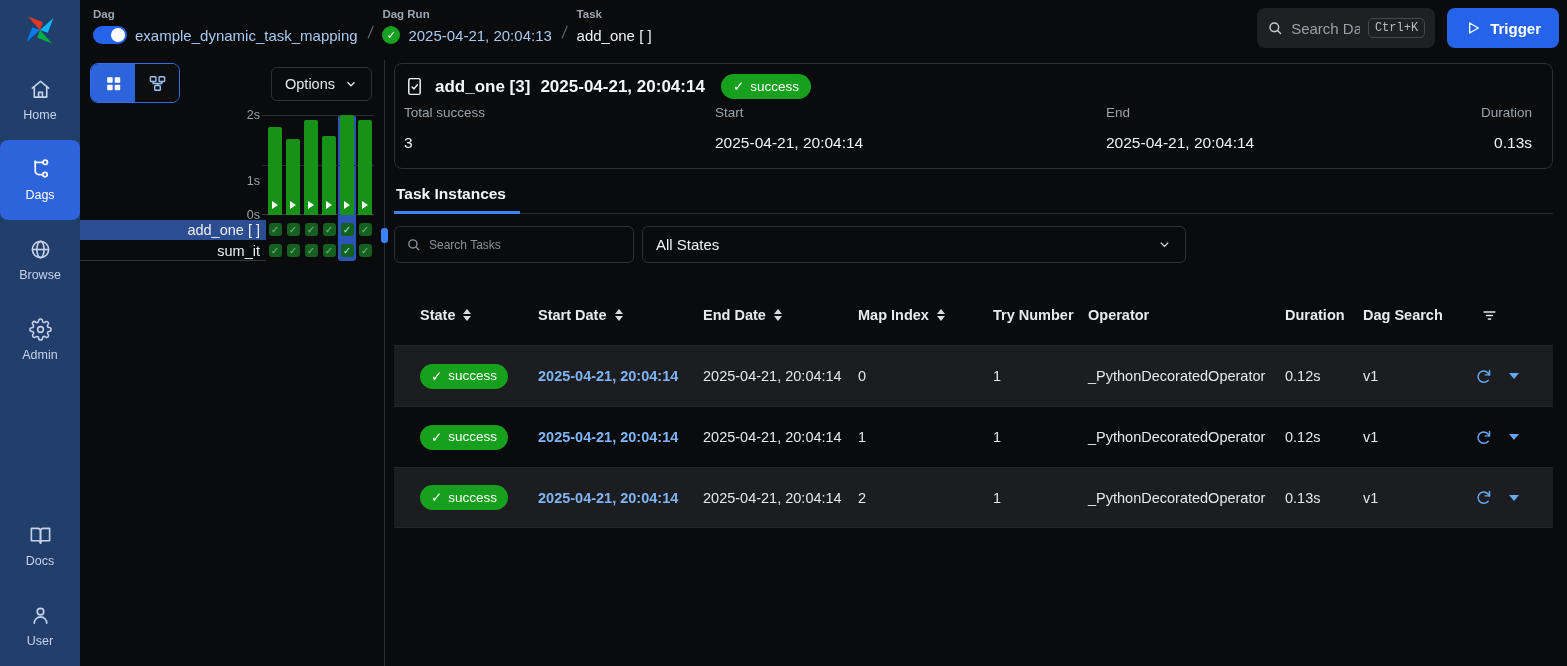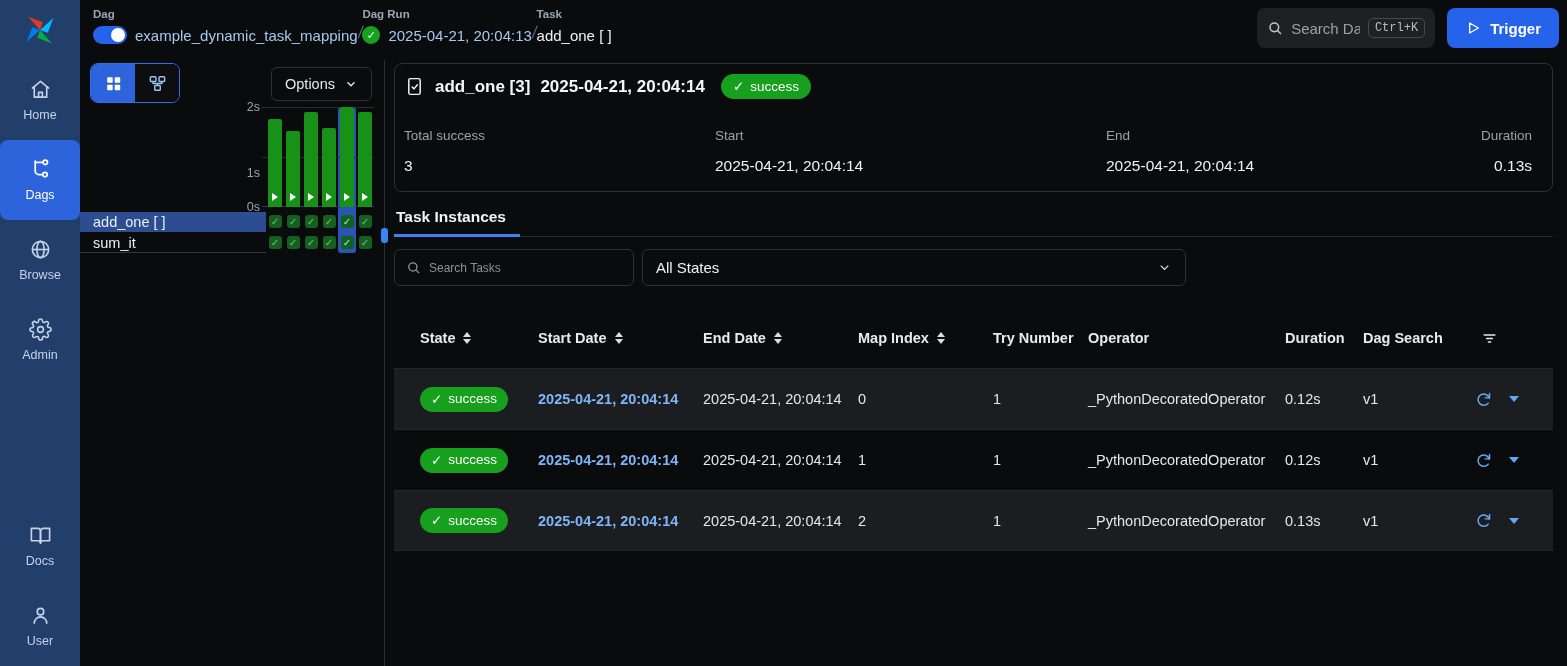--- a/index.html
+++ b/index.html
@@ -27,21 +27,21 @@
   .nav-item .lbl { font-size:12.5px; }
   .nav-item.active { background:#2d63db; border-radius:8px; color:#ffffff; }
   .nav-spacer { flex:1; }
 
   
   .main { flex:1; display:flex; flex-direction:column; min-width:0; }
 
   
   .topbar { height:60px; display:flex; align-items:flex-start; justify-content:space-between;
             padding:8px 8px 0 13px; }
-  .crumbs { display:flex; align-items:flex-end; gap:0; }
+  .crumbs { display:flex; align-items:flex-end; gap:10px; }
   .crumb-group { display:flex; flex-direction:column; gap:4px; }
   .crumb-label { font-size:11.5px; font-weight:bold; color:#9aa6b4; }
   .crumb-row { display:flex; align-items:center; gap:8px; min-height:22px; }
   .crumb-link { color:#a7c9f0; font-size:15px; text-decoration:none; cursor:pointer; }
   .crumb-plain { color:#f1f3f5; font-size:15px; }
   .crumb-sep { color:#5b6470; font-size:17px; padding-bottom:3px; transform:skewX(-8deg); }
   .toggle { width:34px; height:18px; border-radius:9px; background:#2563eb; position:relative; cursor:pointer; flex-shrink:0; }
   .toggle .knob { position:absolute; top:2px; right:2px; width:14px; height:14px; border-radius:50%; background:#ffffff; }
   .status-dot { width:18px; height:18px; border-radius:50%; background:#17a021; color:#fff;
                 display:flex; align-items:center; justify-content:center; font-size:11px; flex-shrink:0; }
@@ -65,21 +65,21 @@
   .grid-panel { width:305px; flex-shrink:0; border-right:1px solid #2a2d31; position:relative; }
   .panel-head { display:flex; justify-content:space-between; align-items:flex-start; padding:3px 12px 0 10px; }
   .view-toggle { display:flex; border:1px solid #2f6fed; border-radius:8px; overflow:hidden; }
   .vt-btn { width:44px; height:38px; border:none; background:#0d0e10; cursor:pointer;
             display:flex; align-items:center; justify-content:center; }
   .vt-btn.active { background:#2d63db; }
   .options-btn { margin-top:4px; height:34px; padding:0 13px; background:transparent;
                  border:1px solid #2d3034; border-radius:6px; color:#e6e8ea; font-size:14.5px;
                  font-family:inherit; cursor:pointer; display:flex; align-items:center; gap:9px; }
 
-  .chart-rows { position:relative; margin-top:4px; }
+  .chart-rows { position:relative; margin-top:12px;text-align:right; }
   .col-highlight { position:absolute; right:28px; top:0; width:18px; height:146px;
                    background:#2a55b2; border-radius:3px; z-index:0; }
   .chart-zone { position:relative; z-index:1; display:flex; justify-content:flex-end; padding-right:10px; }
   .axis { width:24px; position:relative; }
   .axis span { position:absolute; right:6px; transform:translateY(-50%); font-size:12.5px; color:#9aa3ad; }
   .axis span:nth-child(1){ top:0; } .axis span:nth-child(2){ top:66px; } .axis span:nth-child(3){ top:100px; }
   .bars { position:relative; width:108px; height:100px; display:flex; align-items:flex-end; }
   .bars::before, .bars::after { content:""; position:absolute; left:-4px; right:0; height:1px; background:#292c30; }
   .bars::before { top:0; } .bars::after { top:50px; }
   .bars .baseline { position:absolute; left:-4px; right:0; bottom:0; height:1px; background:#3a3e44; }
@@ -103,21 +103,21 @@
                    background:#3b82f6; border-radius:3px; cursor:col-resize; z-index:6; }
 
   
   .details { flex:1; min-width:0; padding:3px 14px 10px 9px; display:flex; flex-direction:column; }
   .summary-card { border:1px solid #2d3034; border-radius:8px; padding:10px 20px 16px 9px; }
   .card-head { display:flex; align-items:center; gap:10px; }
   .card-title { font-size:17px; font-weight:bold; color:#f5f6f7; }
   .card-time  { font-size:17px; font-weight:bold; color:#f5f6f7; }
   .badge { background:#16a01d; color:#fff; border-radius:999px; padding:4px 12px 5px;
            font-size:13.5px; display:inline-flex; align-items:center; gap:6px; margin-left:6px; }
-  .stats { margin-top:29px; display:grid; grid-template-columns:311px 391px 1fr auto; }
+  .stats { margin-top:6px; display:grid; grid-template-columns:311px 391px 1fr auto; }
   .stat-label { font-size:13.5px; color:#9aa3ad; }
   .stat-value { font-size:15.5px; color:#f1f2f4; margin-top:14px; }
   .stat.right { text-align:right; }
 
   .tabstrip { margin-top:16px; border-bottom:1px solid #26282c; display:flex; }
   .tab { position:relative; padding:0 14px 10px 2px; font-size:15.5px; font-weight:bold; color:#f3f4f6; cursor:pointer; }
   .tab.active::after { content:""; position:absolute; left:0; right:0; bottom:-1px; height:3px; background:#3b82f6; }
 
   .filter-row { margin-top:12px; display:flex; gap:8px; }
   .task-search { width:240px; height:37px; border:1px solid #2d3034; border-radius:6px;

